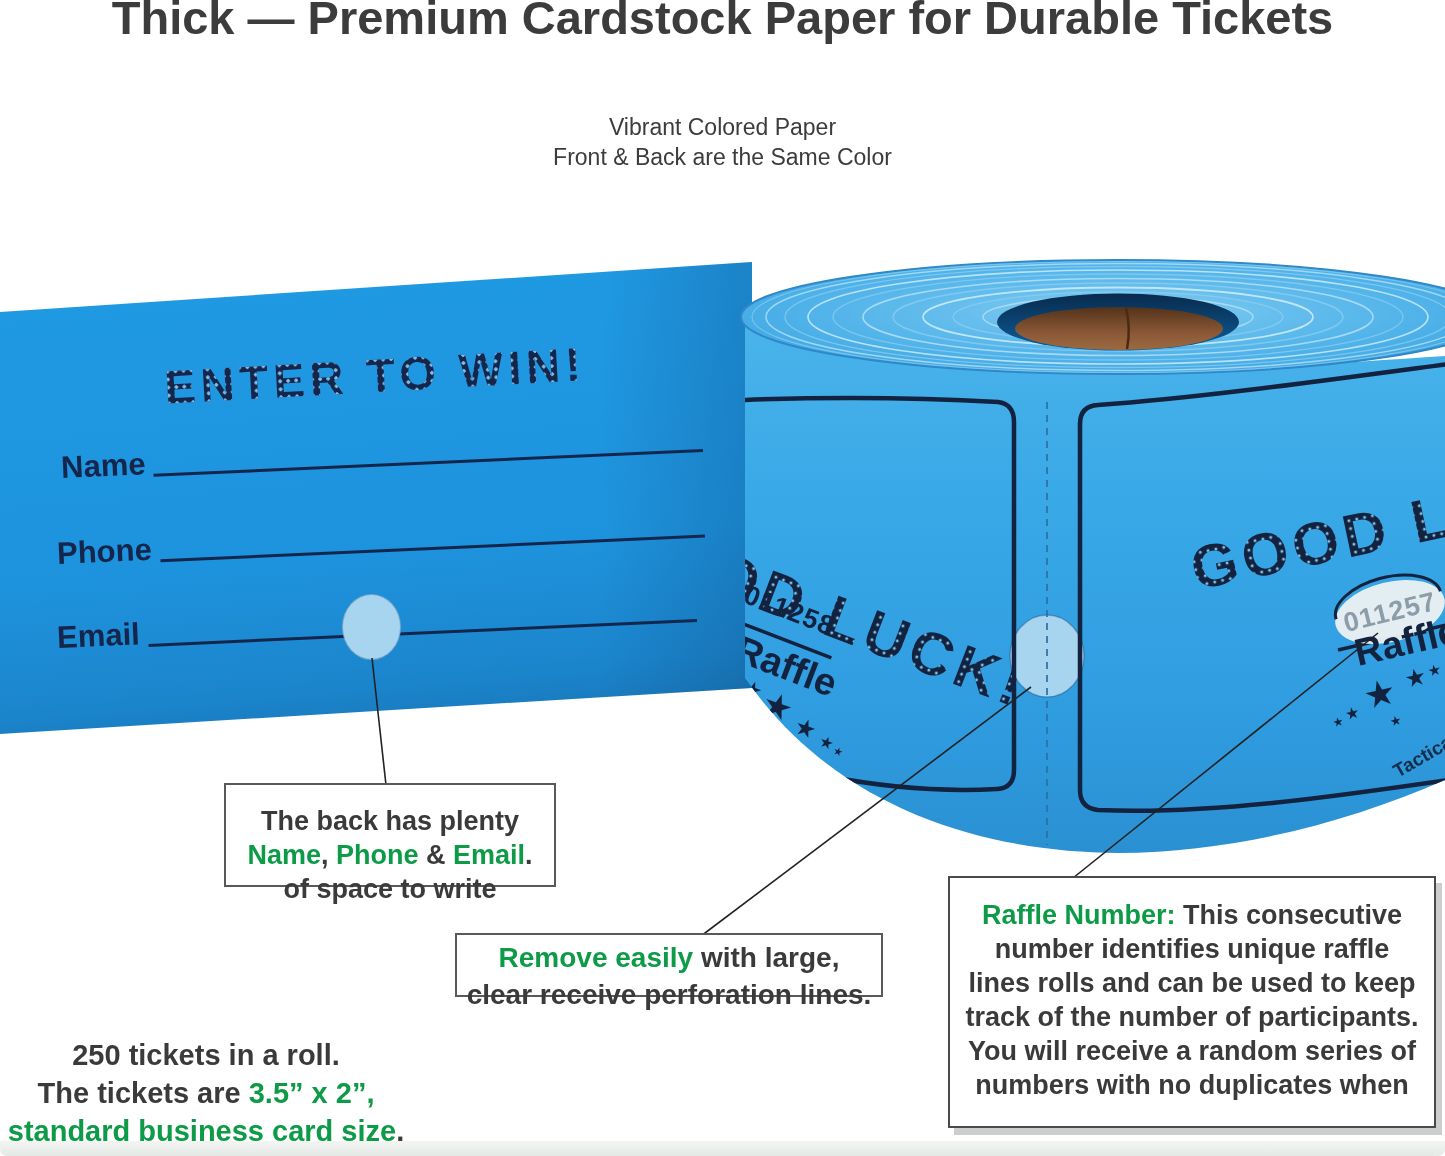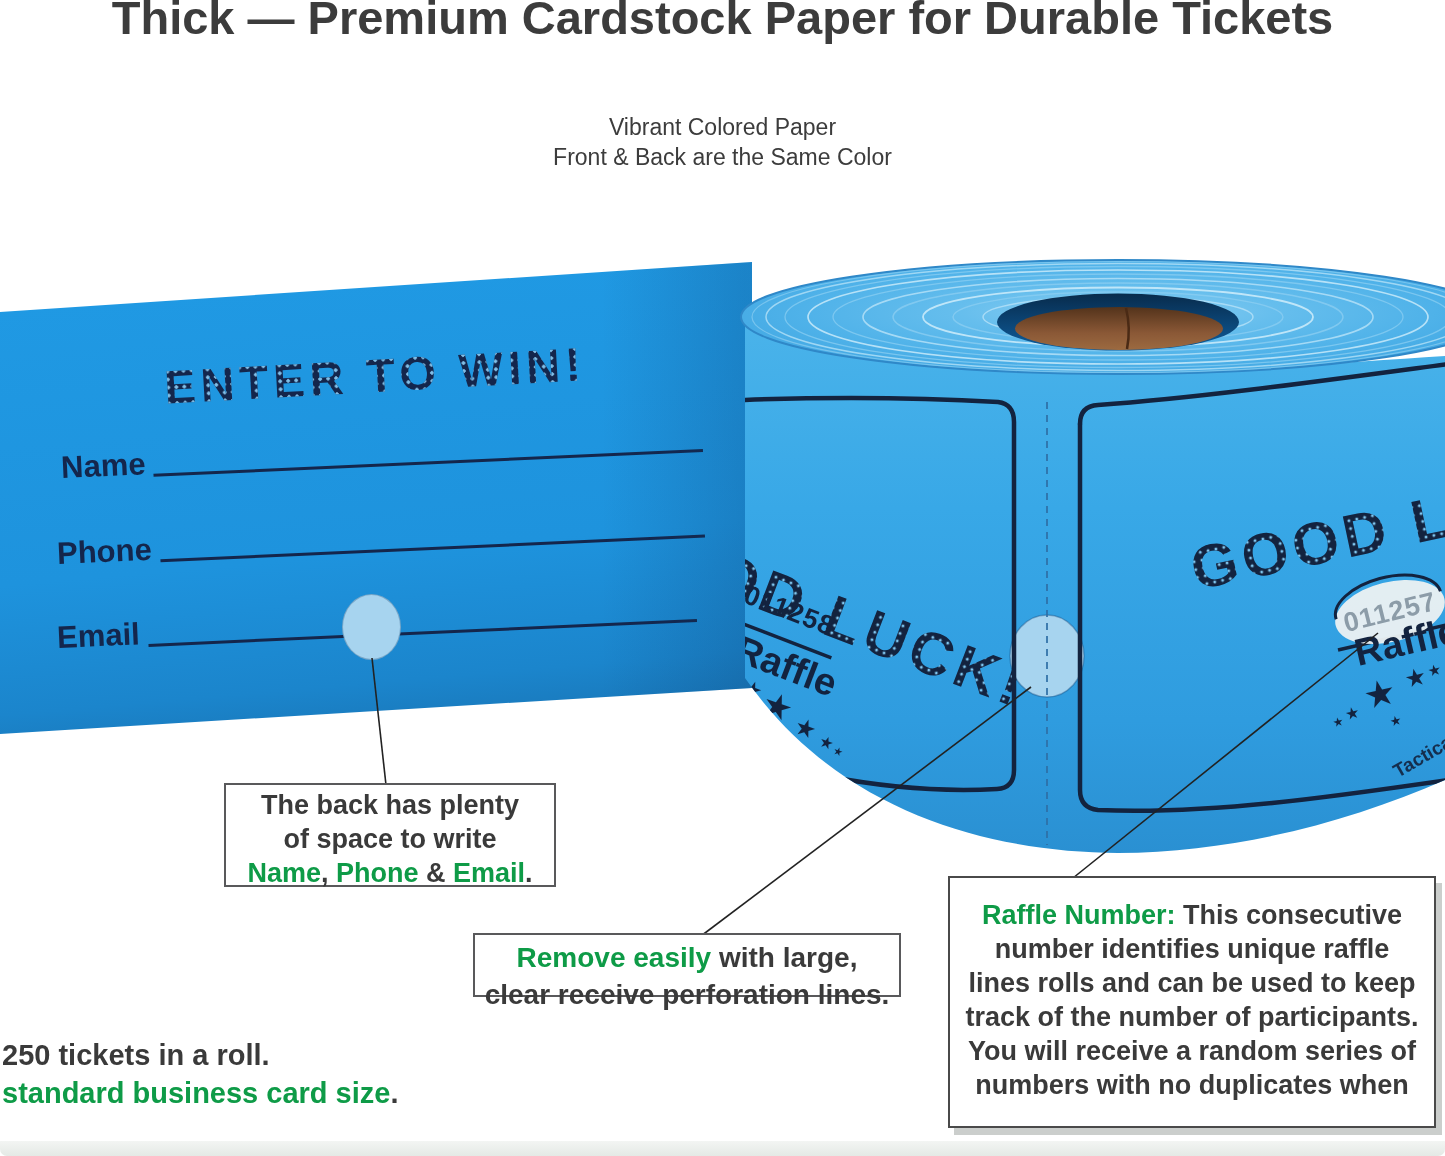--- a/index.html
+++ b/index.html
@@ -25,26 +25,26 @@
   }
   .tb-heading{left:140px;top:86px;width:470px;text-align:center;font-size:47px;letter-spacing:5px;
               transform:rotate(-3.2deg);}
   .field-row{display:flex;align-items:flex-end;transform-origin:left bottom;transform:rotate(-2.6deg);height:46px;}
   .field-label{font-size:31px;font-weight:700;color:#14264C;line-height:40px;}
   .field-rule{flex:1;border-bottom:3.5px solid #14264C;margin:0 0 7px 8px;}
   .perf-dot{border-radius:50%;background:#A7D4EF;border:1.5px solid rgba(18,62,110,0.30);}
 
   
   .box{background:#fff;border:2px solid #59595B;color:#3A3A3A;font-weight:700;text-align:center;box-sizing:border-box;}
-  .box1{left:224px;top:783px;width:332px;height:104px;font-size:27px;line-height:34px;padding-top:3px;}
-  .box2{left:473px;top:933px;width:428px;height:64px;font-size:28px;line-height:37px;padding-top:4px;}
+  .box1{left:224px;top:783px;width:332px;height:104px;font-size:27px;line-height:34px;padding-top:19px;}
+  .box2{left:455px;top:933px;width:428px;height:64px;font-size:28px;line-height:37px;padding-top:4px;}
   .box3{left:948px;top:876px;width:488px;height:252px;font-size:27px;line-height:34px;padding-top:20px;
         border:2.5px solid #4A4A4A;box-shadow:6px 7px 0 #CBCECC;}
 
-  .footnote{left:2px;top:1036px;width:408px;font-size:29px;line-height:38px;font-weight:700;color:#3A3A3A;}
+  .footnote{left:2px;top:1036px;width:408px;text-align:center;font-size:29px;line-height:38px;font-weight:700;color:#3A3A3A;}
   .bottom-strip{left:0;top:1141px;width:1445px;height:15px;background:linear-gradient(to bottom,#F3F5F3,#E4E9E5);}
   svg text{font-family:"Liberation Sans",sans-serif;}
 </style>
 </head>
 <body>
 
 <div id="stage">
 
   <div class="abs title">Thick — Premium Cardstock Paper for Durable Tickets</div>
   <div class="abs subtitle">
@@ -174,37 +174,38 @@
   </svg>
 
   <svg class="abs" style="left:0;top:0;pointer-events:none;" width="1445" height="1156" viewBox="0 0 1445 1156">
     <line x1="372" y1="658" x2="386" y2="785" stroke="#222" stroke-width="1.6"></line>
     <line x1="1031" y1="687" x2="701" y2="936" stroke="#222" stroke-width="1.6"></line>
     <line x1="1378" y1="633" x2="1073" y2="878" stroke="#222" stroke-width="1.6"></line>
   </svg>
 
   <div class="abs box box1">
     <div>The back has plenty</div>
+    <div><span class="green">Name</span><span>, </span><span class="green">Phone</span><span> &amp; </span><span class="green">Email</span><span>.</span></div>
     <div>of space to write</div>
-    <div><span class="green">Name</span><span>, </span><span class="green">Phone</span><span> &amp; </span><span class="green">Email</span><span>.</span></div>
   </div>
 
   <div class="abs box box2">
     <div><span class="green">Remove easily</span><span> with large,</span></div>
     <div>clear receive perforation lines.</div>
   </div>
 
   <div class="abs box box3">
     <div><span class="green">Raffle Number:</span><span> This consecutive</span></div>
     <div>number identifies unique raffle</div>
     <div>lines rolls and can be used to keep</div>
     <div>track of the number of participants.</div>
     <div>You will receive a random series of</div>
     <div>numbers with no duplicates when</div>
   </div>
 
   <div class="abs footnote">
     <div>250 tickets in a roll.</div>
+    <div><span>The tickets are </span><span class="green">3.5” x 2”,</span></div>
     <div><span class="green">standard business card size</span><span>.</span></div>
   </div>
 
   <div class="abs bottom-strip"></div>
 </div>
 
 </body></html>

